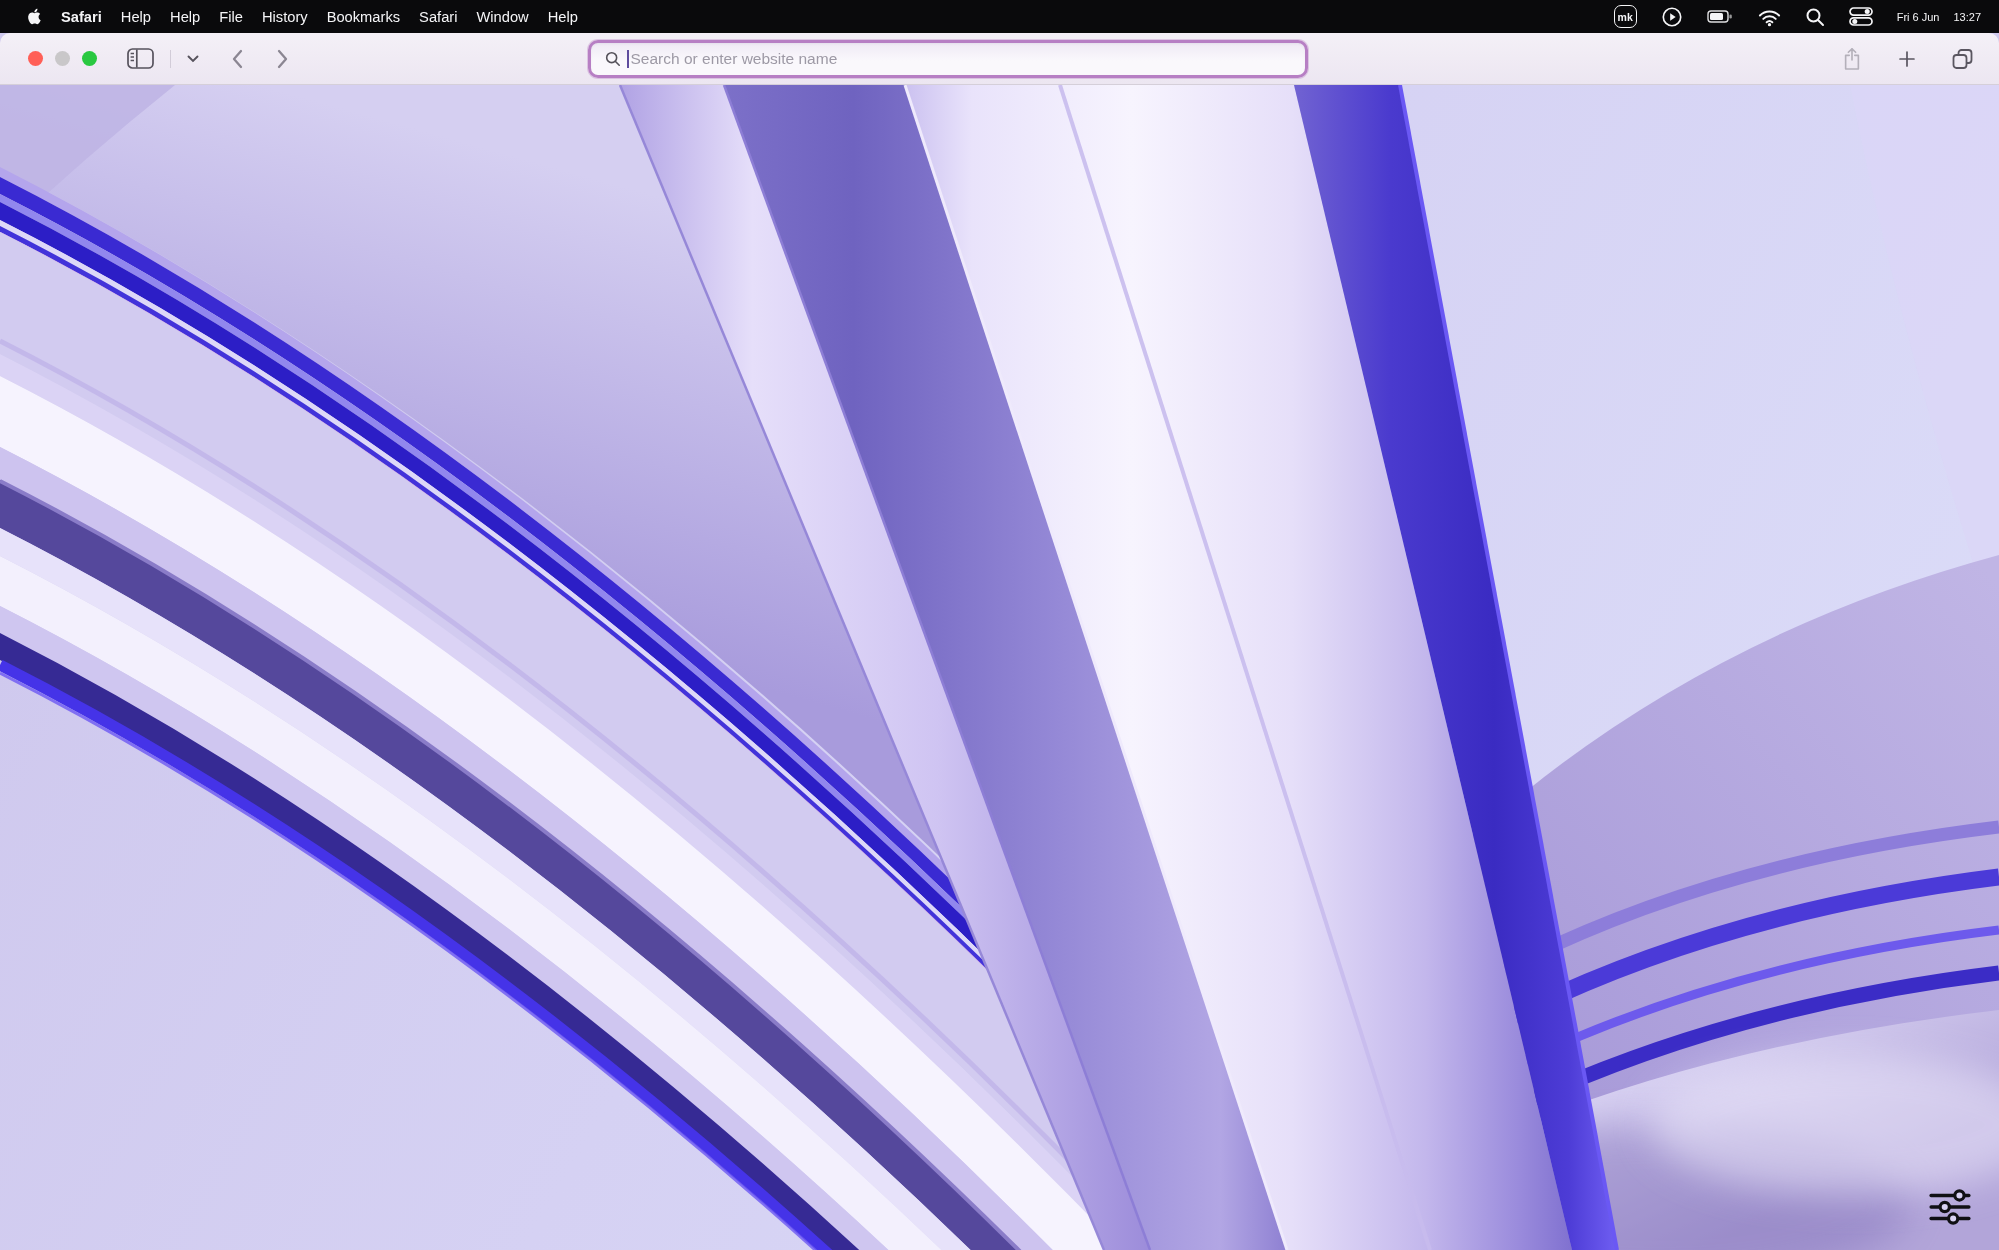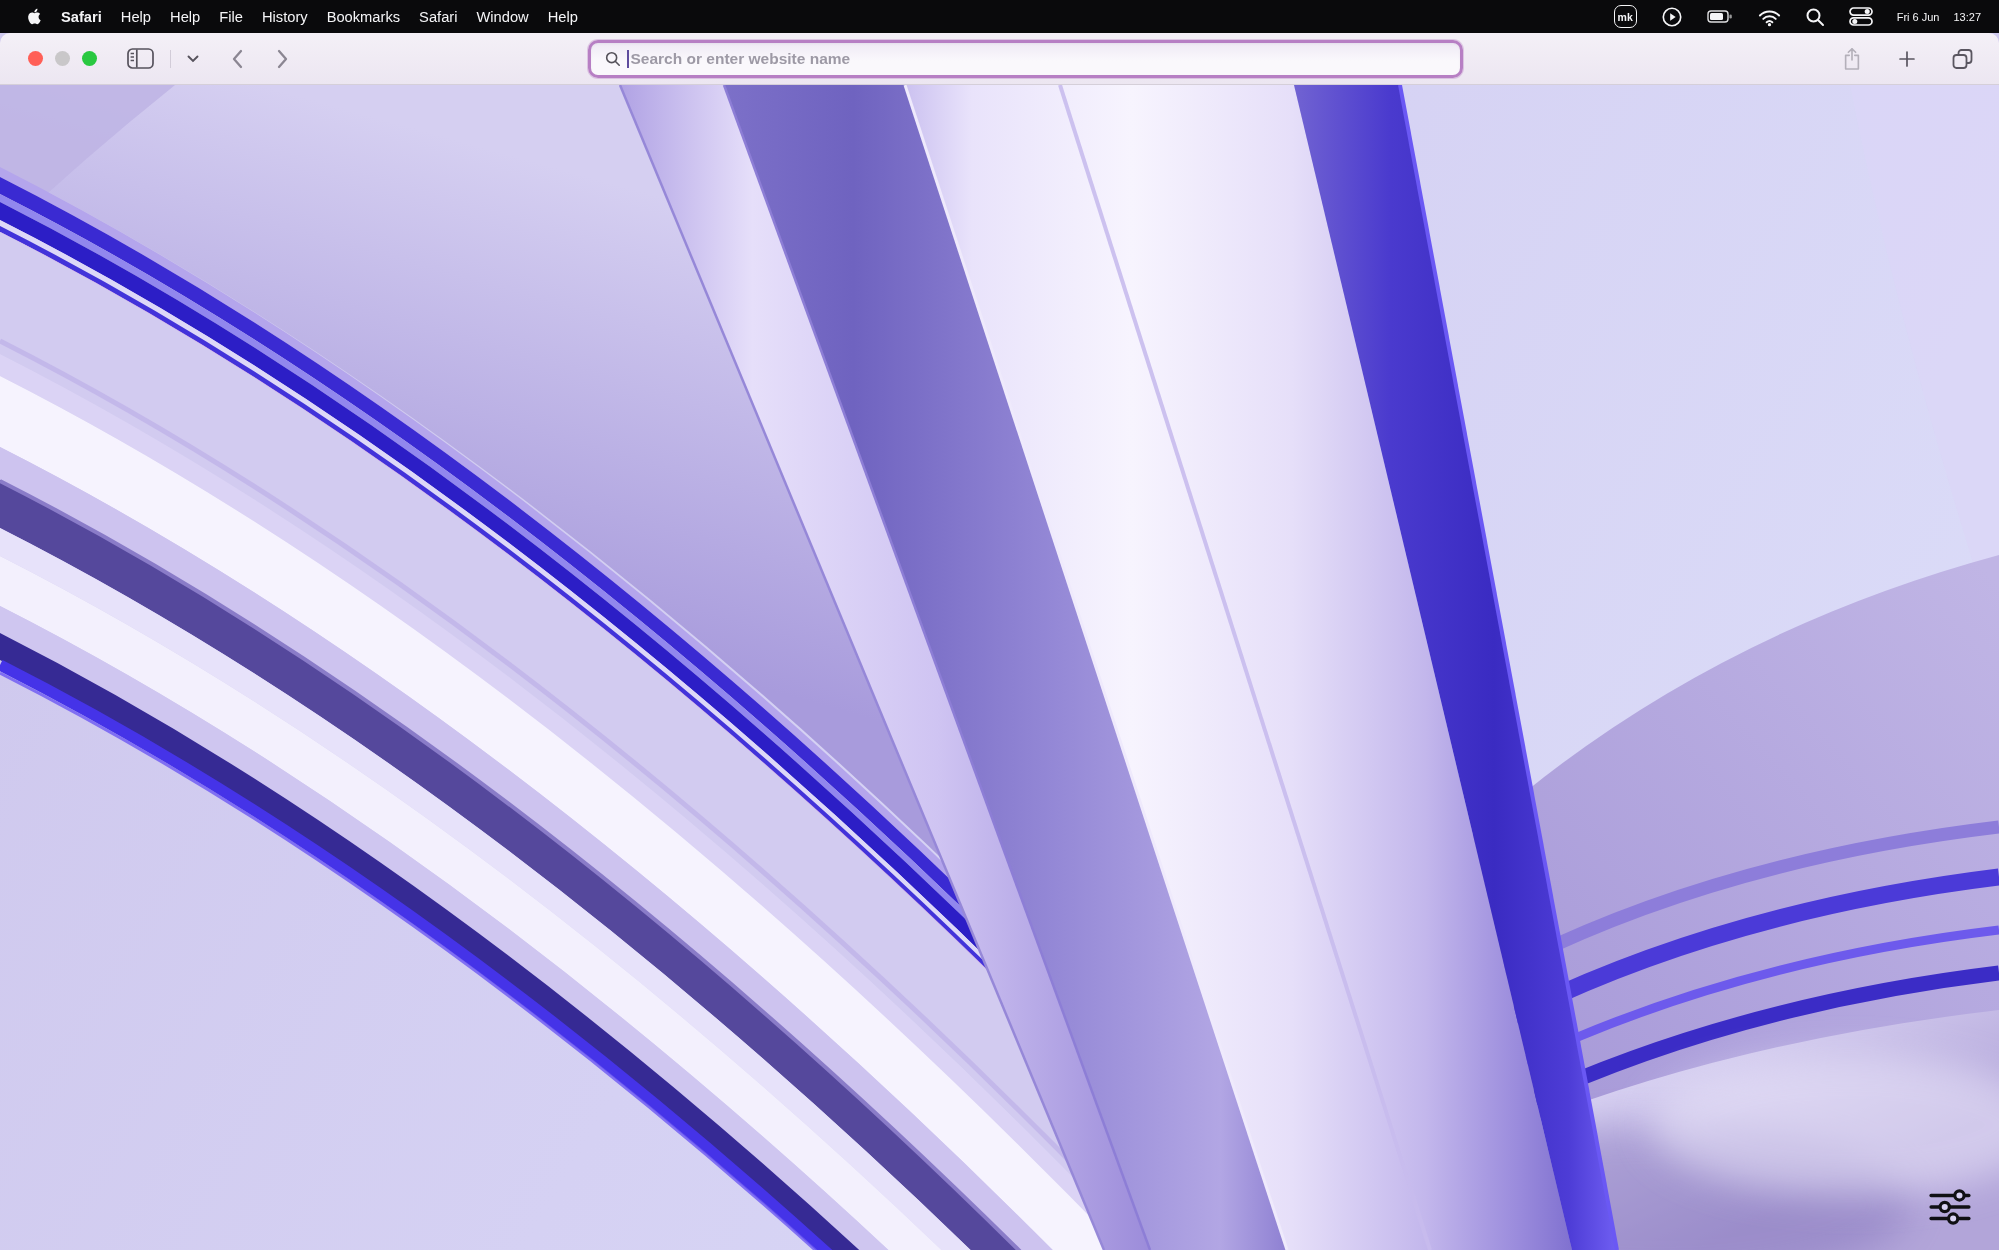--- a/index.html
+++ b/index.html
@@ -31,25 +31,25 @@
   .tl.close { background:#ff5f57; }
   .tl.min   { background:#c9c7c9; }
   .tl.zoom  { background:#29c840; }
 
   .navgroup { display:flex; align-items:center; margin-left:26px; gap:10px; }
   .tbtn { background:none; border:none; display:flex; align-items:center; justify-content:center;
     padding:4px; cursor:default; }
   .vsep { width:1px; height:18px; background:#d2ccd8; margin:0 2px; }
   .navarrows { display:flex; align-items:center; gap:26px; margin-left:24px; }
 
-  .addressbar { position:absolute; left:588px; top:7px; width:875px; height:38px;
+  .addressbar { position:absolute; left:588px; top:7px; width:720px; height:38px;
     border-radius:10px; border:3px solid #b77fc4;
     background:linear-gradient(#efeaf5,#faf8fc 55%);
     box-shadow:0 0 0 1px rgba(183,127,196,.35), inset 0 1px 2px rgba(120,90,140,.08);
-    display:flex; align-items:center; padding-left:14px;font-weight:bold; }
+    display:flex; align-items:center; padding-left:14px; }
   .addressbar .caret { width:1.5px; height:18px; background:#5f4d9e; margin-left:6px; }
   .addressbar .ph { color:#9d99a5; font-size:15.5px; margin-left:2px; white-space:nowrap; }
 
   .rightbtns { position:absolute; right:22px; top:0; height:52px; display:flex; align-items:center; gap:28px; }
 
   
   .content { position:absolute; left:0; top:52px; width:1999px; height:1165px; }
   .content svg.wall { position:absolute; inset:0; width:100%; height:100%; display:block; }
   .customize { position:absolute; right:28px; bottom:24px; background:none; border:none; cursor:default; }
 </style>

